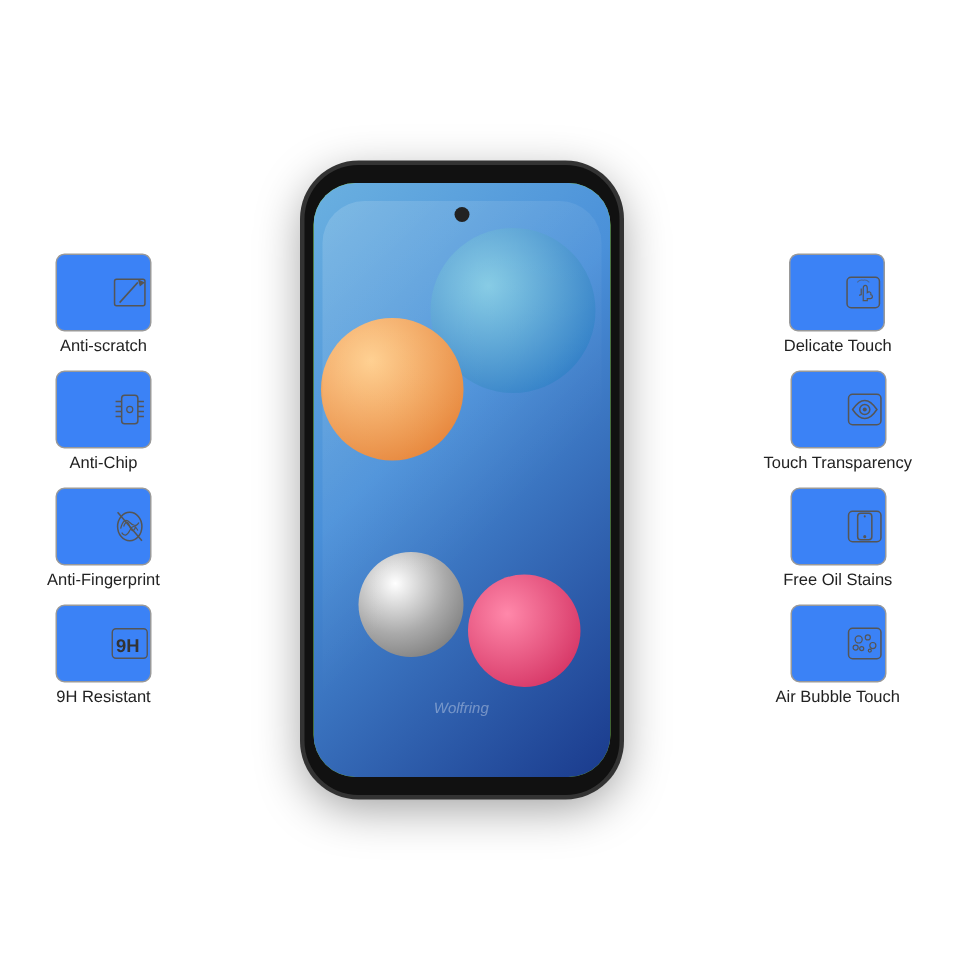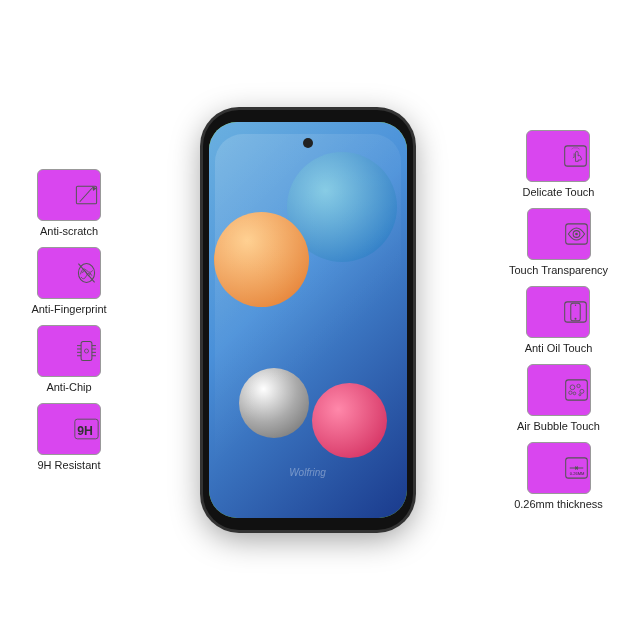--- a/index.html
+++ b/index.html
@@ -49,21 +49,21 @@
     }
 
     .feature-icon-box {
       width: 64px;
       height: 52px;
       border: 1.5px solid #999;
       border-radius: 6px;
       display: flex;
       align-items: center;
       justify-content: center;
-      background: #d946ef;
+      background: #3b82f6;
       padding-left: 35px;
     }
 
     .feature-label {
       font-size: 11px;
       color: #222;
       text-align: center;
       font-weight: 500;
     }
 
@@ -196,51 +196,51 @@
 
     <div class="feature-item">
       <div class="feature-icon-box">
         <svg width="40" height="36" viewBox="0 0 40 36">
           <rect x="5" y="5" width="30" height="26" rx="2" ry="2" fill="none" stroke="#555" stroke-width="1.5"></rect>
           <line x1="10" y1="28" x2="28" y2="8" stroke="#555" stroke-width="1.5"></line>
           <polygon points="28,5 35,8 30,12" fill="#555"></polygon>
         </svg>
       </div>
       <span class="feature-label">Anti-scratch</span>
-    </div>
-
-    <div class="feature-item">
-      <div class="feature-icon-box">
-        <svg width="40" height="36" viewBox="0 0 40 36">
-          <ellipse cx="20" cy="18" rx="12" ry="14" fill="none" stroke="#555" stroke-width="1.5"></ellipse>
-          <path d="M14,18 Q17,10 20,18 Q23,26 26,18" fill="none" stroke="#555" stroke-width="1.2"></path>
-          <path d="M11,20 Q14,8 20,14 Q26,20 29,14" fill="none" stroke="#555" stroke-width="1.2"></path>
-          <path d="M12,24 Q16,30 20,22 Q24,14 28,22" fill="none" stroke="#555" stroke-width="1.2"></path>
-          <line x1="8" y1="4" x2="32" y2="32" stroke="#555" stroke-width="1.5"></line>
-        </svg>
-      </div>
-      <span class="feature-label">Anti-Fingerprint</span>
     </div>
 
     <div class="feature-item">
       <div class="feature-icon-box">
         <svg width="40" height="36" viewBox="0 0 40 36">
           <rect x="12" y="4" width="16" height="28" rx="3" ry="3" fill="none" stroke="#555" stroke-width="1.5"></rect>
           <circle cx="20" cy="18" r="3" fill="none" stroke="#555" stroke-width="1.2"></circle>
           <line x1="12" y1="10" x2="6" y2="10" stroke="#555" stroke-width="1.5"></line>
           <line x1="12" y1="15" x2="6" y2="15" stroke="#555" stroke-width="1.5"></line>
           <line x1="12" y1="20" x2="6" y2="20" stroke="#555" stroke-width="1.5"></line>
           <line x1="12" y1="25" x2="6" y2="25" stroke="#555" stroke-width="1.5"></line>
           <line x1="28" y1="10" x2="34" y2="10" stroke="#555" stroke-width="1.5"></line>
           <line x1="28" y1="15" x2="34" y2="15" stroke="#555" stroke-width="1.5"></line>
           <line x1="28" y1="20" x2="34" y2="20" stroke="#555" stroke-width="1.5"></line>
           <line x1="28" y1="25" x2="34" y2="25" stroke="#555" stroke-width="1.5"></line>
         </svg>
       </div>
       <span class="feature-label">Anti-Chip</span>
+    </div>
+
+    <div class="feature-item">
+      <div class="feature-icon-box">
+        <svg width="40" height="36" viewBox="0 0 40 36">
+          <ellipse cx="20" cy="18" rx="12" ry="14" fill="none" stroke="#555" stroke-width="1.5"></ellipse>
+          <path d="M14,18 Q17,10 20,18 Q23,26 26,18" fill="none" stroke="#555" stroke-width="1.2"></path>
+          <path d="M11,20 Q14,8 20,14 Q26,20 29,14" fill="none" stroke="#555" stroke-width="1.2"></path>
+          <path d="M12,24 Q16,30 20,22 Q24,14 28,22" fill="none" stroke="#555" stroke-width="1.2"></path>
+          <line x1="8" y1="4" x2="32" y2="32" stroke="#555" stroke-width="1.5"></line>
+        </svg>
+      </div>
+      <span class="feature-label">Anti-Fingerprint</span>
     </div>
 
     <div class="feature-item">
       <div class="feature-icon-box">
         <svg width="44" height="38" viewBox="0 0 44 38">
           <rect x="3" y="3" width="38" height="32" rx="4" fill="none" stroke="#555" stroke-width="1.5"></rect>
           <text x="7" y="28" font-family="Arial" font-size="20" font-weight="bold" fill="#333">9H</text>
         </svg>
       </div>
       <span class="feature-label">9H Resistant</span>
@@ -295,50 +295,35 @@
 
     <div class="feature-item">
       <div class="feature-icon-box">
         <svg width="40" height="36" viewBox="0 0 40 36">
           <rect x="4" y="3" width="32" height="30" rx="4" fill="none" stroke="#555" stroke-width="1.5"></rect>
           <rect x="13" y="5" width="14" height="26" rx="3" fill="none" stroke="#555" stroke-width="1.5"></rect>
           <circle cx="20" cy="28" r="1.5" fill="#555"></circle>
           <circle cx="20" cy="8" r="1" fill="#555"></circle>
         </svg>
       </div>
-      <span class="feature-label">Anti Oil Touch</span>
+      <span class="feature-label">Free Oil Stains</span>
     </div>
 
     <div class="feature-item">
       <div class="feature-icon-box">
         <svg width="40" height="36" viewBox="0 0 40 36">
           <rect x="4" y="3" width="32" height="30" rx="4" fill="none" stroke="#555" stroke-width="1.5"></rect>
 
           <circle cx="14" cy="14" r="3.5" fill="none" stroke="#555" stroke-width="1.2"></circle>
           <circle cx="23" cy="12" r="2.5" fill="none" stroke="#555" stroke-width="1.2"></circle>
           <circle cx="28" cy="20" r="3" fill="none" stroke="#555" stroke-width="1.2"></circle>
           <circle cx="17" cy="23" r="2" fill="none" stroke="#555" stroke-width="1.2"></circle>
           <circle cx="11" cy="22" r="2.5" fill="none" stroke="#555" stroke-width="1.2"></circle>
           <circle cx="25" cy="25" r="1.5" fill="none" stroke="#555" stroke-width="1.2"></circle>
         </svg>
       </div>
       <span class="feature-label">Air Bubble Touch</span>
     </div>
 
-    <div class="feature-item">
-      <div class="feature-icon-box">
-        <svg width="40" height="36" viewBox="0 0 40 36">
-          <rect x="4" y="3" width="32" height="30" rx="4" fill="none" stroke="#555" stroke-width="1.5"></rect>
-
-          <line x1="10" y1="18" x2="18" y2="18" stroke="#555" stroke-width="1.5"></line>
-          <polygon points="18,15 22,18 18,21" fill="#555"></polygon>
-          <line x1="30" y1="18" x2="22" y2="18" stroke="#555" stroke-width="1.5"></line>
-          <polygon points="22,15 18,18 22,21" fill="#555"></polygon>
-
-          <text x="10" y="29" font-family="Arial" font-size="6" fill="#333">0.26MM</text>
-        </svg>
-      </div>
-      <span class="feature-label">0.26mm thickness</span>
-    </div>
 
   </div>
 
 </div>
 
 </body></html>

